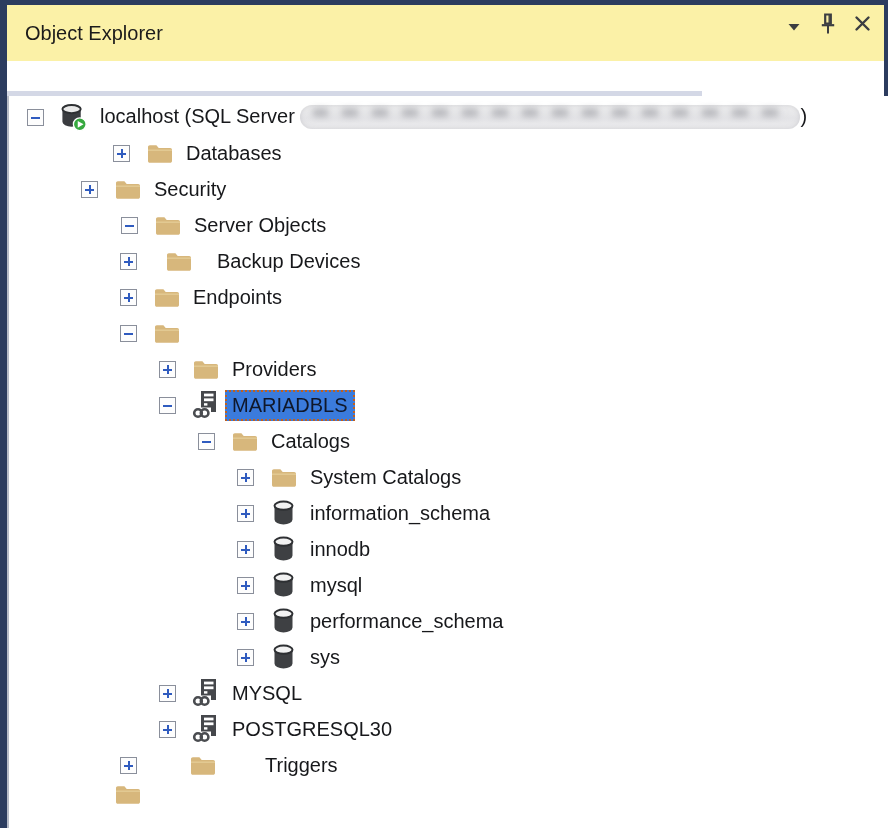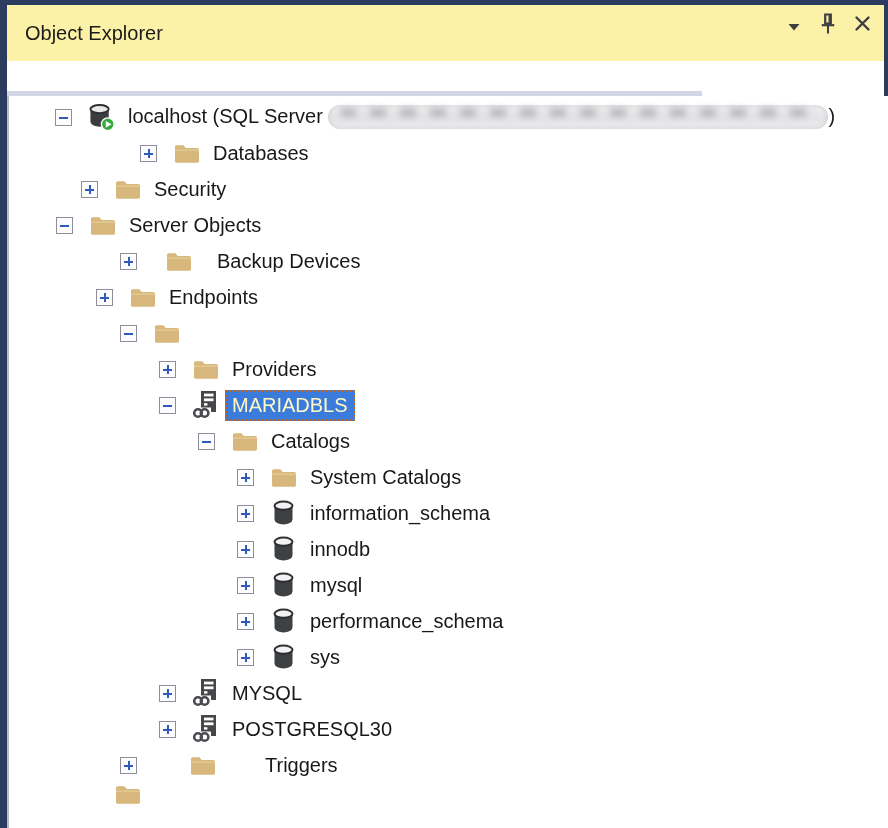--- a/index.html
+++ b/index.html
@@ -63,21 +63,21 @@
   .expander.plus::after{
     content:"";position:absolute;left:6.5px;top:3.5px;width:2px;height:9px;background:#2F5BBF;
   }
   .exp-spacer{width:17px;flex:0 0 17px;margin-right:16px;}
   .nodeicon{width:27px;flex:0 0 27px;margin-right:8px;display:flex;align-items:center;justify-content:center;}
   .lbl{
     font-size:20px;color:var(--treetext);
     padding:2px 5px;border:2px solid transparent;margin-left:-2px;
   }
   .lbl.sel{
-    background:var(--sel);color:#fef9c3;border:2px dotted var(--focus);
+    background:var(--sel);color:#0f172a;border:2px dotted var(--focus);
   }
   .pill{
     display:inline-block;width:500px;height:24px;border-radius:12px;vertical-align:-6px;
     background:linear-gradient(180deg,#F0F0F1 0%,#E4E4E7 55%,#ECECEE 100%);
     box-shadow:inset 0 0 5px rgba(180,180,185,.55);
   }
   .pill::before{
     content:"";display:block;height:9px;margin:3px 12px 0;border-radius:5px;
     background:repeating-linear-gradient(90deg, rgba(110,112,120,.38) 0 16px, rgba(195,197,203,.10) 16px 30px);
     filter:blur(3px);
@@ -181,73 +181,73 @@
     <div class="toolbtn">
       <span>
         <svg width="32" height="22" viewBox="0 0 32 22">
           <polyline points="0,11 8,11 11,5 14,17 17,2 20,19 23,8 25,11 32,11" fill="none" stroke="#3A3C40" stroke-width="2.2"></polyline>
         </svg>
       </span>
     </div>
   </div>
 
   <div class="tree" id="tree">
-      <div class="row" style="padding-left: 46px;">
+      <div class="row" style="padding-left: 18px;">
         <span class="expander minus"></span>
         <span class="nodeicon">
           <svg width="28" height="29" viewBox="0 0 28 29">
             <path d="M2.5 5.5 V19 a9.5 5 0 0 0 19 0 V5.5 Z" fill="#3A3C40"></path>
             <ellipse cx="12" cy="5.8" rx="9.5" ry="4.2" fill="#E9E9E9" stroke="#2E3033" stroke-width="2"></ellipse>
             <circle cx="20.5" cy="21.5" r="6.6" fill="#36A93F" stroke="#fff" stroke-width="1.4"></circle>
             <polygon points="18.4,18 24.4,21.5 18.4,25" fill="#fff"></polygon>
           </svg>
         </span>
         <span class="lbl"><span>localhost (SQL Server </span><span class="pill"></span><span>)</span></span>
       </div>
-      <div class="row" style="padding-left: 104px; margin-left: 27px;">
+      <div class="row" style="padding-left: 104px;">
         <span class="expander plus"></span>
         <span class="nodeicon">
           <svg width="26" height="21" viewBox="0 0 26 21">
             <path d="M1 4 C1 3 1.8 2.2 2.8 2.2 H9.4 l2.3 2.8 H23.2 C24.2 5 25 5.8 25 6.8 V18 c0 1-.8 1.8-1.8 1.8 H2.8 C1.8 19.8 1 19 1 18 Z" fill="#D7B77C"></path>
             <path d="M1 7.2 H25" stroke="#E4CB95" stroke-width="1.4"></path>
           </svg>
         </span>
         <span class="lbl">Databases</span>
       </div>
       <div class="row" style="padding-left: 72px;">
         <span class="expander plus"></span>
         <span class="nodeicon">
           <svg width="26" height="21" viewBox="0 0 26 21">
             <path d="M1 4 C1 3 1.8 2.2 2.8 2.2 H9.4 l2.3 2.8 H23.2 C24.2 5 25 5.8 25 6.8 V18 c0 1-.8 1.8-1.8 1.8 H2.8 C1.8 19.8 1 19 1 18 Z" fill="#D7B77C"></path>
             <path d="M1 7.2 H25" stroke="#E4CB95" stroke-width="1.4"></path>
           </svg>
         </span>
         <span class="lbl">Security</span>
       </div>
-      <div class="row" style="padding-left: 47px;">
+      <div class="row" style="padding-left: 112px;">
         <span class="expander minus"></span>
         <span class="nodeicon">
           <svg width="26" height="21" viewBox="0 0 26 21">
             <path d="M1 4 C1 3 1.8 2.2 2.8 2.2 H9.4 l2.3 2.8 H23.2 C24.2 5 25 5.8 25 6.8 V18 c0 1-.8 1.8-1.8 1.8 H2.8 C1.8 19.8 1 19 1 18 Z" fill="#D7B77C"></path>
             <path d="M1 7.2 H25" stroke="#E4CB95" stroke-width="1.4"></path>
           </svg>
         </span>
         <span class="lbl">Server Objects</span>
       </div>
       <div class="row" style="padding-left: 111px; gap: 12px;">
         <span class="expander plus"></span>
         <span class="nodeicon">
           <svg width="26" height="21" viewBox="0 0 26 21">
             <path d="M1 4 C1 3 1.8 2.2 2.8 2.2 H9.4 l2.3 2.8 H23.2 C24.2 5 25 5.8 25 6.8 V18 c0 1-.8 1.8-1.8 1.8 H2.8 C1.8 19.8 1 19 1 18 Z" fill="#D7B77C"></path>
             <path d="M1 7.2 H25" stroke="#E4CB95" stroke-width="1.4"></path>
           </svg>
         </span>
         <span class="lbl">Backup Devices</span>
       </div>
-      <div class="row" style="padding-left: 87px;">
+      <div class="row" style="padding-left: 111px;">
         <span class="expander plus"></span>
         <span class="nodeicon">
           <svg width="26" height="21" viewBox="0 0 26 21">
             <path d="M1 4 C1 3 1.8 2.2 2.8 2.2 H9.4 l2.3 2.8 H23.2 C24.2 5 25 5.8 25 6.8 V18 c0 1-.8 1.8-1.8 1.8 H2.8 C1.8 19.8 1 19 1 18 Z" fill="#D7B77C"></path>
             <path d="M1 7.2 H25" stroke="#E4CB95" stroke-width="1.4"></path>
           </svg>
         </span>
         <span class="lbl">Endpoints</span>
       </div>
       <div class="row" style="padding-left: 111px;">

